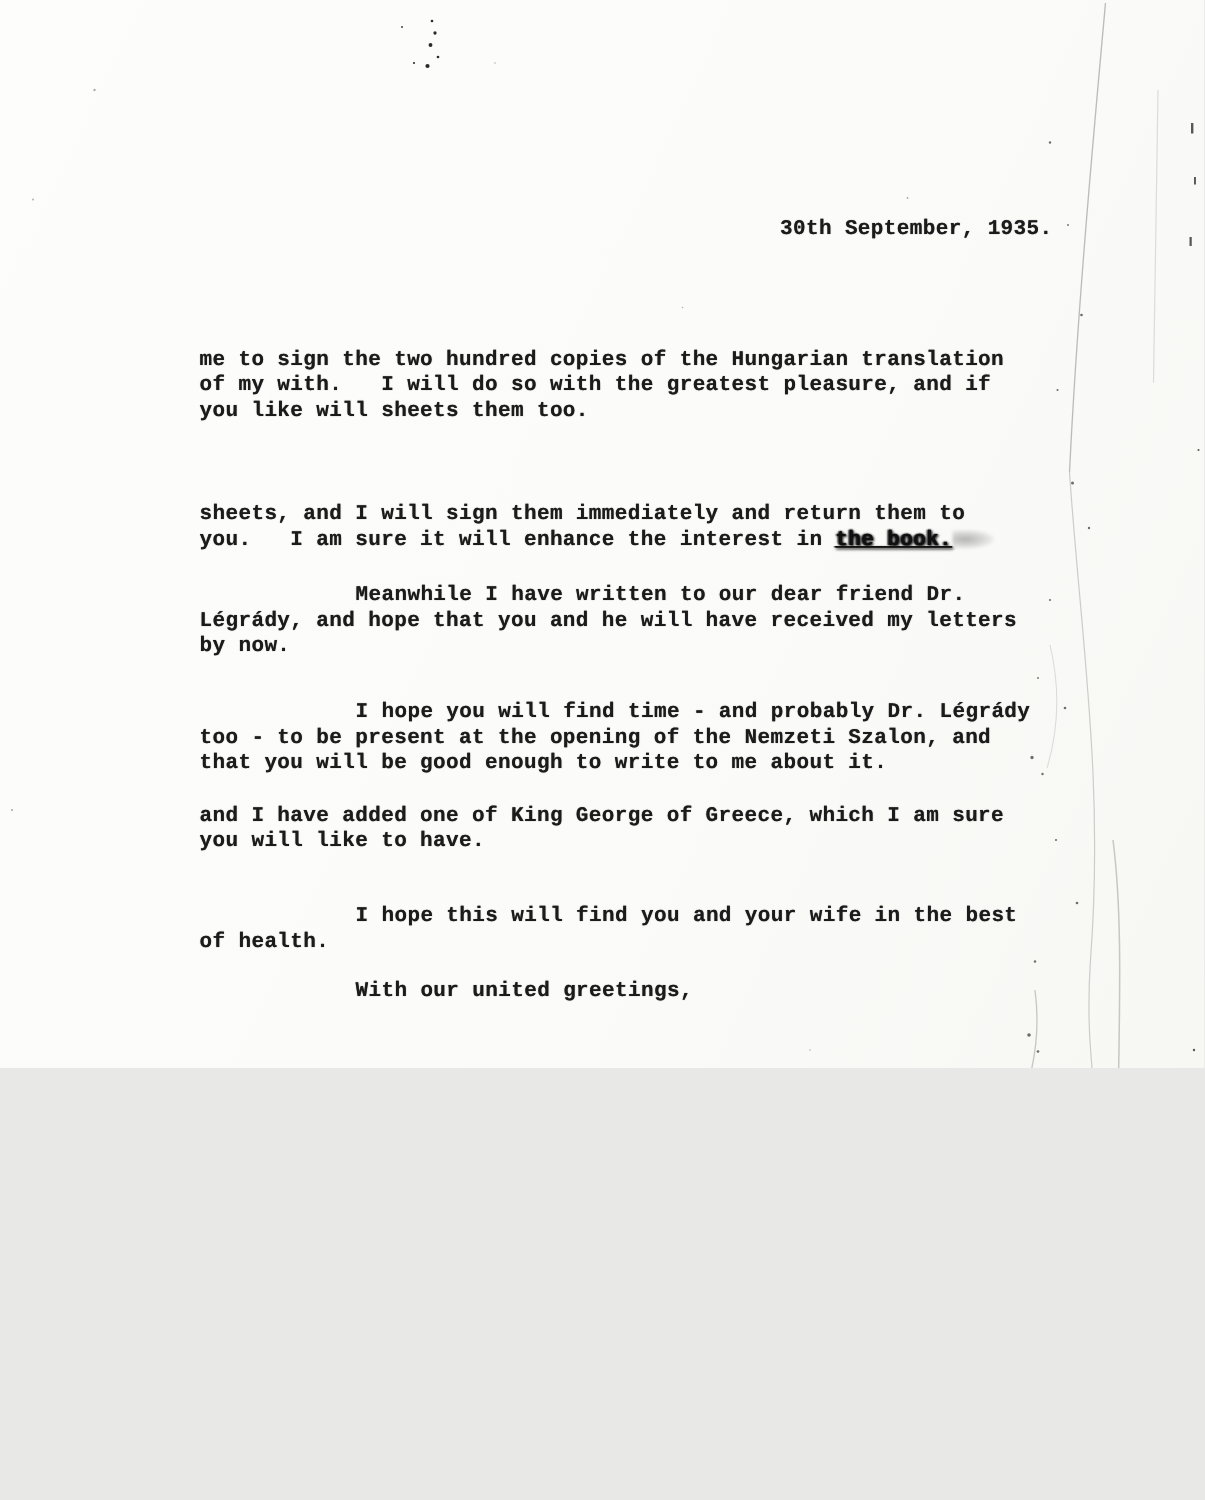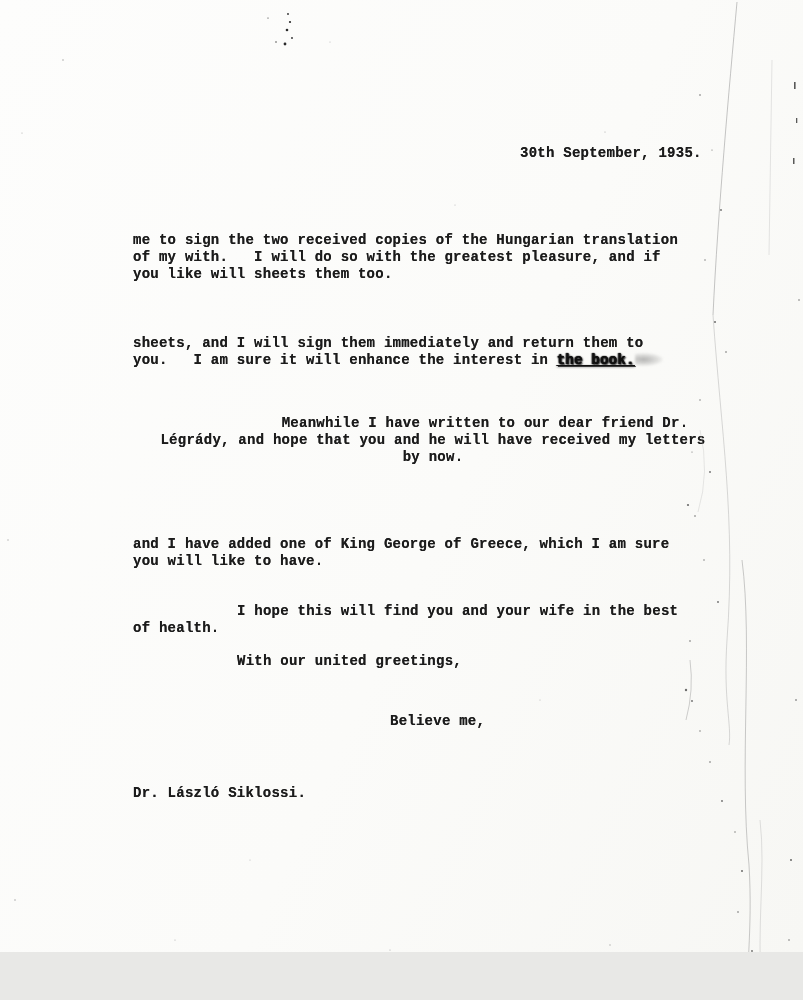--- a/index.html
+++ b/index.html
@@ -1,37 +1,37 @@
 <!DOCTYPE html>
 <html><head>
 <meta charset="utf-8">
 <style>
   html,body{margin:0;padding:0;background:#e8e8e6;}
   .page{
     position:relative;
-    width:803px;height:952px;
+    width:803px;height:712px;
     margin:0 auto;
     background:linear-gradient(115deg,#fdfdfc 0%,#fbfbf9 55%,#f7f7f4 100%);
     overflow:hidden;
     font-family:"Liberation Mono","DejaVu Sans Mono",monospace;
     font-weight:bold;
     font-size:14px;
     letter-spacing:0.25px;
     line-height:17px;
     color:#1b1b1b;
     text-shadow:0 0 0.6px rgba(15,15,15,0.75);
   }
   .abs{position:absolute;}
   .line{white-space:pre;}
   .para{left:133px;width:600px;}
   .indent{padding-left:104px;}
   .date{left:520px;top:145px;}
   .p1{top:232px;}
   .p2{top:335px;}
-  .p3{top:415px;text-align:center;}
+  .p3{top:389px;}
   .p4{top:467px;}
   .p5{top:536px;}
   .p6{top:603px;}
   .closing{left:237px;top:653px;}
   .valediction{left:390px;top:713px;}
   .addressee{left:133px;top:785px;}
   .smudge{
     position:relative;
     font-weight:900;
     color:#101010;
@@ -50,36 +50,41 @@
   .artifacts{position:absolute;left:0;top:0;pointer-events:none;}
 </style>
 </head>
 <body>
 
 <div class="page">
 
   <div class="abs date line">30th September, 1935.</div>
 
   <div class="abs para p1">
-    <div class="line">me to sign the two received copies of the Hungarian translation</div>
+    <div class="line">me to sign the two hundred copies of the Hungarian translation</div>
     <div class="line">of my with.   I will do so with the greatest pleasure, and if</div>
     <div class="line">you like will sheets them too.</div>
   </div>
 
   <div class="abs para p2">
     <div class="line">sheets, and I will sign them immediately and return them to</div>
     <div class="line"><span>you.   I am sure it will enhance the interest in </span><span class="smudge">the book.</span></div>
   </div>
 
   <div class="abs para p3">
     <div class="line indent">Meanwhile I have written to our dear friend Dr.</div>
     <div class="line">Légrády, and hope that you and he will have received my letters</div>
     <div class="line">by now.</div>
   </div>
 
+  <div class="abs para p4">
+    <div class="line indent">I hope you will find time - and probably Dr. Légrády</div>
+    <div class="line">too - to be present at the opening of the Nemzeti Szalon, and</div>
+    <div class="line">that you will be good enough to write to me about it.</div>
+  </div>
 
   <div class="abs para p5">
     <div class="line">and I have added one of King George of Greece, which I am sure</div>
     <div class="line">you will like to have.</div>
   </div>
 
   <div class="abs para p6">
     <div class="line indent">I hope this will find you and your wife in the best</div>
     <div class="line">of health.</div>
   </div>

